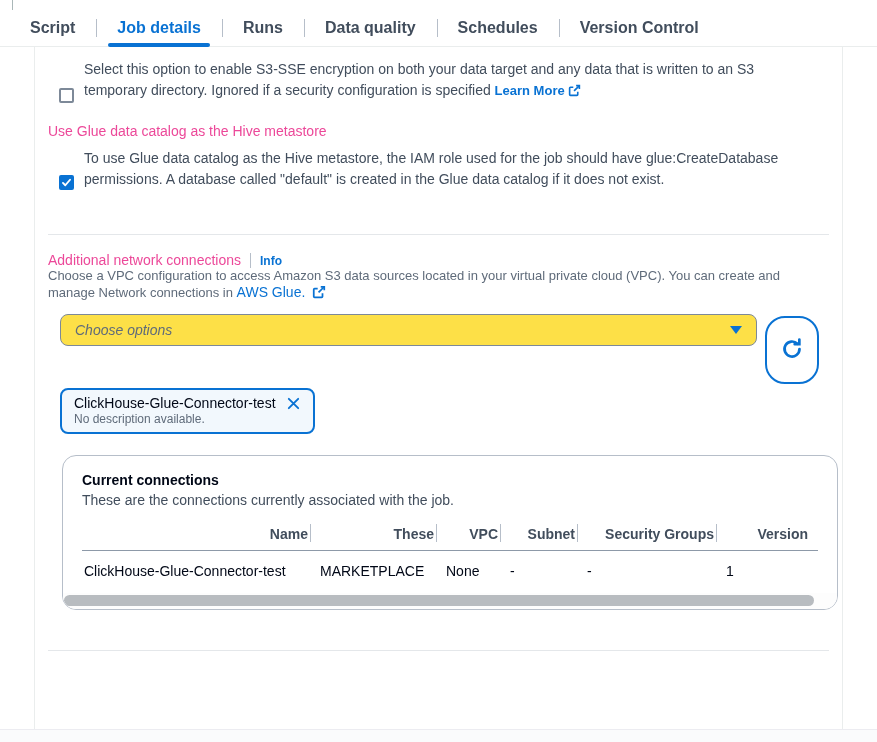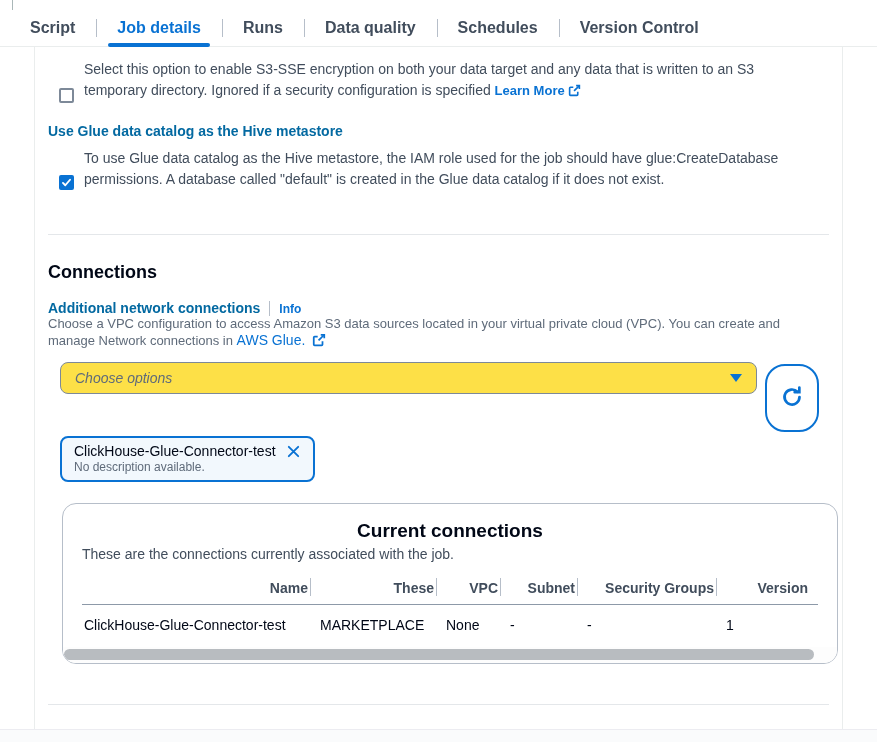--- a/index.html
+++ b/index.html
@@ -25,21 +25,21 @@
 
   .cb-row { display:flex; align-items:flex-end; margin-left:11px; }
   .cb-row .text { font-size:14px; line-height:21px; color:#414d5c; max-width:726px; margin-left:10px; }
   .checkbox { flex:0 0 auto; width:15px; height:15px; margin-top:3px; border:2px solid #7d8998; border-radius:2px; background:#fff; }
   .checkbox.checked { border-color:#0972d3; background:#0972d3; display:flex; align-items:center; justify-content:center; }
   .checkbox.checked svg { display:block; }
 
   .learn-more { color:#0972d3; font-weight:700; font-size:13px; white-space:nowrap; cursor:pointer; text-decoration:none; }
   .ext-icon { display:inline-block; vertical-align:-2px; margin-left:3px; }
 
-  .field-label { font-size:14px; font-weight:700; color:#0369a1; }
+  .field-label { font-size:14px; font-weight:400; color:#ec4899; }
   .hive-label { margin-top:20px; }
   .cb2 { margin-top:9px; }
 
   .hr { border:0; border-top:1px solid #e4e7ea; margin-top:44px; }
 
   .h2 { font-size:18px; font-weight:700; color:#000716; }
   .connections-h { margin-top:27px; }
 
   .label-row { display:flex; align-items:flex-end; margin-top:17px; }
   .label-row .sep { width:1px; height:15px; background:#b6bec9; margin:0 9px; }
@@ -59,21 +59,21 @@
 
   .token { display:inline-flex; flex-direction:column; margin:4px 0 0 12px; border:2px solid #0972d3;
            background:#f2f8fd; border-radius:8px; padding:5px 12px 6px 12px; }
   .token-top { display:flex; align-items:center; }
   .token-label { font-size:14px; color:#000716; }
   .token-x { margin-left:10px; cursor:pointer; display:flex; align-items:center; }
   .token-desc { font-size:12px; color:#5f6b7a; margin-top:1px; }
 
   .card { margin:21px 0 0 14px; width:776px; border:1px solid #b6bec9; border-radius:14px;
           padding:16px 19px 0 19px; overflow:hidden; background:#fff; }
-  .card-title { font-size:19px; font-weight:700;text-align:center; }
+  .card-title { font-size:14px; font-weight:700; }
   .card-desc { font-size:14px; color:#414d5c; margin-top:4px; }
   table.conn { width:100%; border-collapse:collapse; margin-top:12px; }
   table.conn th { text-align:right; font-size:14px; font-weight:700; color:#414d5c; padding:6px 10px 8px 2px;
                   border-bottom:1px solid #8d99a8; position:relative; white-space:nowrap; }
   table.conn th + th::before { content:""; position:absolute; left:-8px; top:4px; height:18px; width:1px; background:#b6bec9; }
   table.conn td { font-size:14px; color:#000716; padding:12px 10px 12px 2px; white-space:nowrap; }
   .col-name { width:236px; } .col-type { width:126px; } .col-vpc { width:64px; }
   .col-subnet { width:77px; } .col-sg { width:139px; }
   .scroll-track { margin:2px -19px 0 -19px; height:16px; background:#fdfdfd; padding:2px 1px 3px 1px; }
   .scroll-thumb { height:11px; width:calc(100% - 22px); background:#b8bcc0; border-radius:6px; cursor:pointer; }
@@ -119,21 +119,20 @@
       <svg width="11" height="11" viewBox="0 0 14 14" fill="none" stroke="#ffffff" stroke-width="2.4" stroke-linecap="round" stroke-linejoin="round">
           <path d="M2.5 7.5l3 3 6-7"></path>
         </svg>
     </div>
     <div class="text">To use Glue data catalog as the Hive metastore, the IAM role used for the job should have glue:CreateDatabase permissions. A database called "default" is created in the Glue data catalog if it does not exist.</div>
   </div>
 
   <hr class="hr">
 
   
-  <div class="h2 connections-h">Connections</div>
 
   <div class="label-row">
     <span class="field-label">Additional network connections</span>
     <span class="sep"></span>
     <a class="info-link">Info</a>
   </div>
 
   <div class="desc"><span>Choose a VPC configuration to access Amazon S3 data sources located in your virtual private cloud (VPC). You can create and manage Network connections in </span><a class="inline-link">AWS Glue.</a>
     <span class="ext-icon"><svg width="14" height="14" viewBox="0 0 16 16" fill="none" stroke="#0972d3" stroke-width="2">
           <path d="M10 2h4v4"></path>

